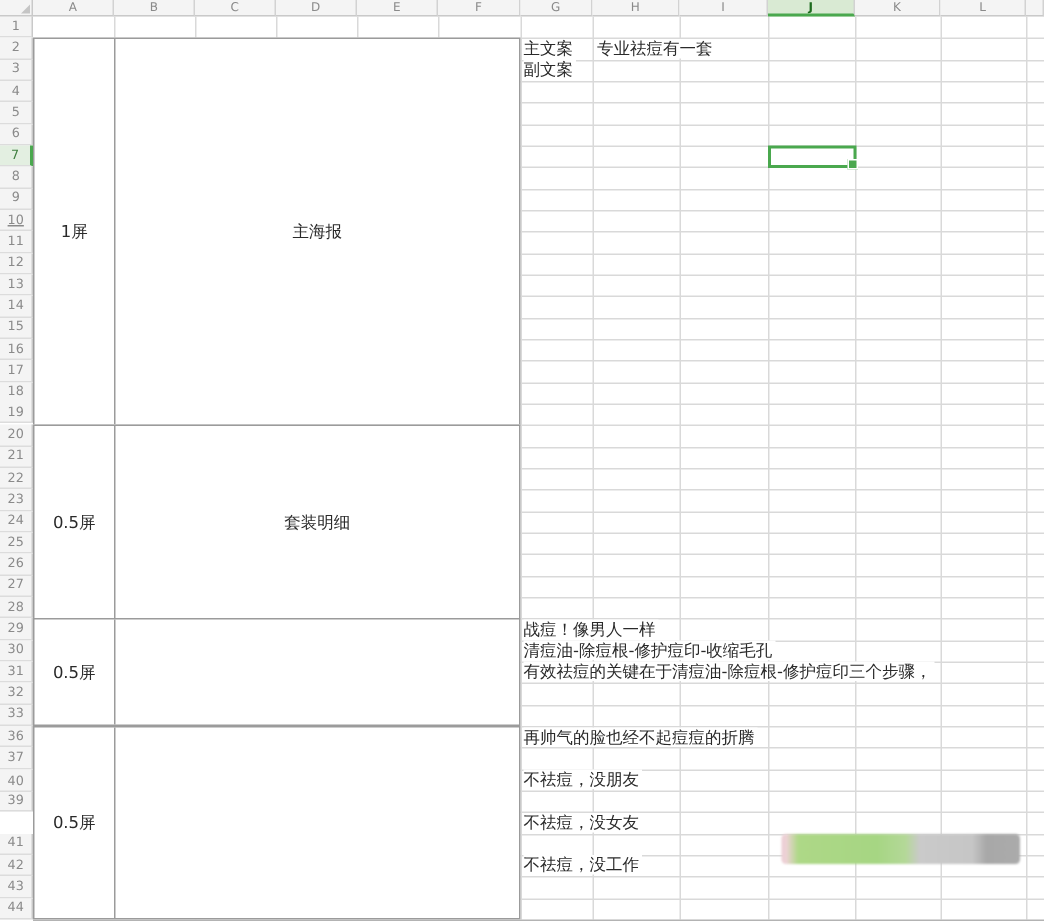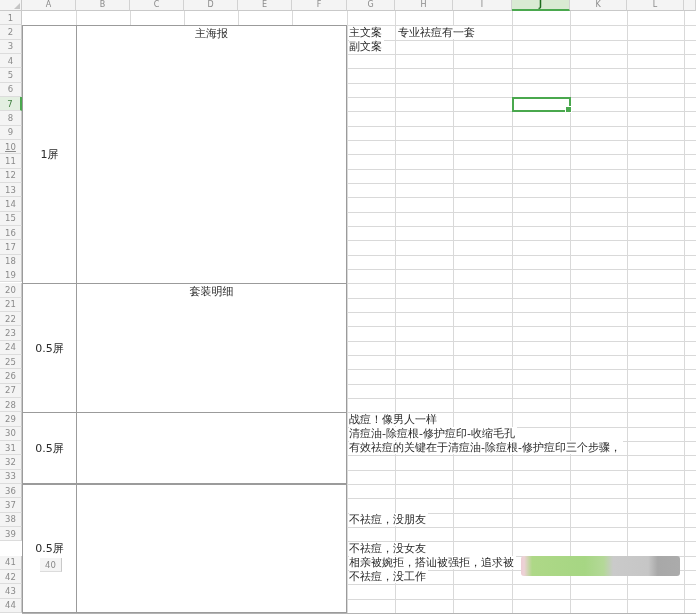--- a/index.html
+++ b/index.html
@@ -21,21 +21,21 @@
   .rowhdr.sel{background:#e3efe1;border-right:2px solid #4aa84e;color:#3f7f3f;}
   
   .vline{position:absolute;width:1px;background:#d9d9d9;z-index:1;}
   .hline{position:absolute;height:1px;background:#d9d9d9;z-index:1;}
   .hline.dark{background:#b3b3b3;}
   
   .sec{position:absolute;left:22px;width:325px;background:#fff;border:1px solid #9b9b9b;
        box-sizing:border-box;display:flex;z-index:2;}
   .secA{width:54px;border-right:1px solid #9b9b9b;box-sizing:border-box;
         display:flex;align-items:center;justify-content:center;}
-  .secB{flex:1;display:flex;align-items:flex-start;justify-content:center;}
+  .secB{flex:1;display:flex;align-items:center;justify-content:center;}
   .sec span{font-size:11px;color:#2a2a2a;}
   
   .celltext{position:absolute;height:13px;line-height:13px;font-size:11px;color:#2a2a2a;
             background:#fff;white-space:nowrap;padding-right:2px;z-index:3;}
   .wm{color:#a3a3a3;margin-left:6px;}
   
   .selbox{position:absolute;left:512px;top:97px;width:59px;height:15px;border:2px solid #4aa84e;
           box-sizing:border-box;z-index:5;}
   .selbox .handle{position:absolute;right:-3px;bottom:-3px;width:5px;height:5px;
           background:#4aa84e;border:1px solid #fff;}
@@ -88,23 +88,23 @@
   </div>
 
   <div class="celltext" style="left:349px;top:26px">主文案</div>
   <div class="celltext" style="left:398px;top:26px">专业祛痘有一套</div>
   <div class="celltext" style="left:349px;top:40px">副文案</div>
 
   <div class="celltext" style="left:349px;top:413px">战痘！像男人一样</div>
   <div class="celltext" style="left:349px;top:427px">清痘油-除痘根-修护痘印-收缩毛孔</div>
   <div class="celltext" style="left:349px;top:441px">有效祛痘的关键在于清痘油-除痘根-修护痘印三个步骤，</div>
 
+  <div class="celltext" style="left:349px;top:485px">再帅气的脸也经不起痘痘的折腾</div>
   <div class="celltext" style="left:349px;top:513px">不祛痘，没朋友</div>
   <div class="celltext" style="left:349px;top:542px">不祛痘，没女友</div>
-  <div class="celltext" style="left:349px;top:556px">相亲被婉拒，搭讪被强拒，追求被</div>
   <div class="celltext" style="left:349px;top:570px">不祛痘，没工作</div>
 
   <div class="patch"></div>
 
   <div class="selbox">
     <div class="handle"></div>
   </div>
 
 <div class="colhdr" style="left: 22px; width: 54px;">A</div>
     <div class="colhdr" style="left: 76px; width: 54px;">B</div>
@@ -149,21 +149,21 @@
     <div class="rowhdr" style="top: 397.991px; height: 14.333px;">28</div>
     <div class="rowhdr" style="top: 412.324px; height: 14.333px;">29</div>
     <div class="rowhdr" style="top: 426.657px; height: 14.333px;">30</div>
     <div class="rowhdr" style="top: 440.99px; height: 14.333px;">31</div>
     <div class="rowhdr" style="top: 455.323px; height: 14.333px;">32</div>
     <div class="rowhdr" style="top: 469.656px; height: 14.333px;">33</div>
     <div class="rowhdr" style="top: 483.989px; height: 14.333px;">36</div>
     <div class="rowhdr" style="top: 498.322px; height: 14.333px;">37</div>
     <div class="rowhdr" style="top: 512.655px; height: 14.333px;">38</div>
     <div class="rowhdr" style="top: 526.988px; height: 14.333px;">39</div>
-    <div class="rowhdr" style="top: 558px; height: 14.333px; margin-left: 40px;">40</div>
+    <div class="rowhdr" style="top: 514px; height: 14.333px;">40</div>
     <div class="rowhdr" style="top: 555.654px; height: 14.333px;">41</div>
     <div class="rowhdr" style="top: 569.987px; height: 14.333px;">42</div>
     <div class="rowhdr" style="top: 584.32px; height: 14.333px;">43</div>
     <div class="rowhdr" style="top: 598.653px; height: 14.333px;">44</div>
     <div class="vline" style="left: 76px; top: 11px; height: 601.99px;"></div>
     <div class="vline" style="left: 130px; top: 11px; height: 601.99px;"></div>
     <div class="vline" style="left: 184px; top: 11px; height: 601.99px;"></div>
     <div class="vline" style="left: 238px; top: 11px; height: 601.99px;"></div>
     <div class="vline" style="left: 292px; top: 11px; height: 601.99px;"></div>
     <div class="vline" style="left: 347px; top: 11px; height: 601.99px;"></div>

